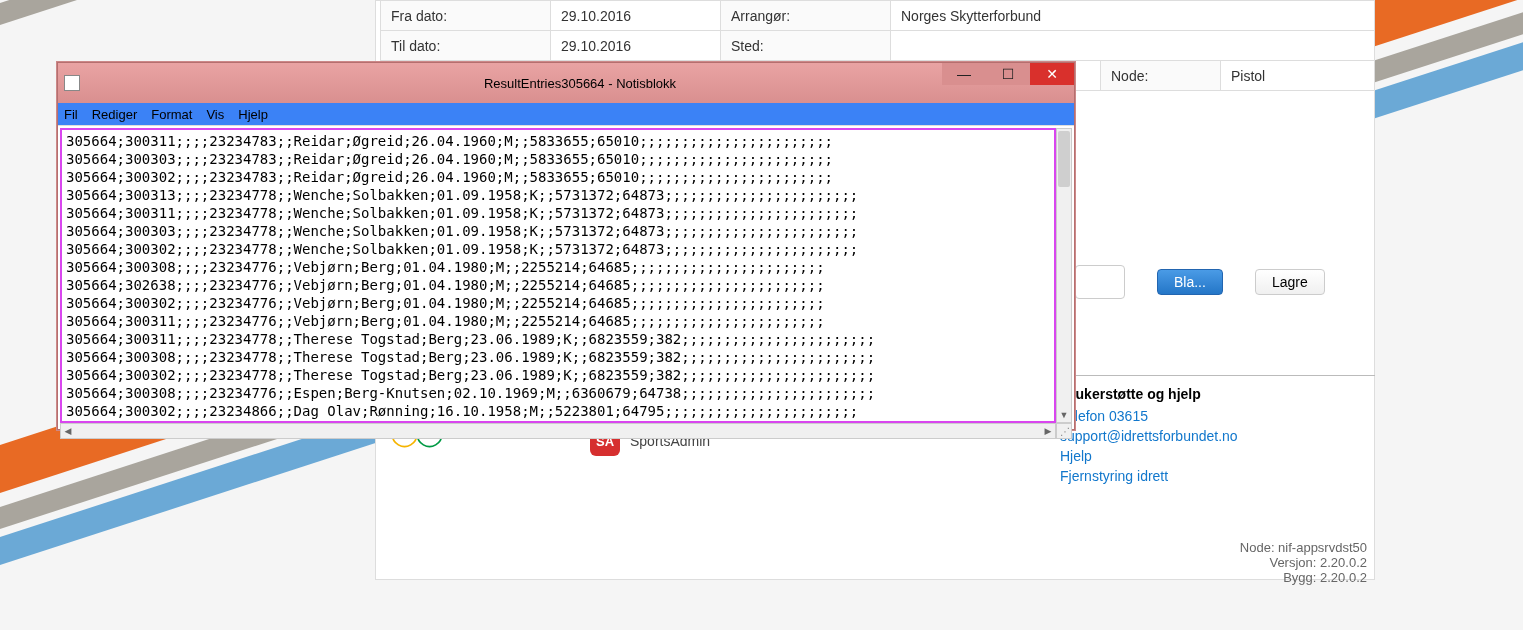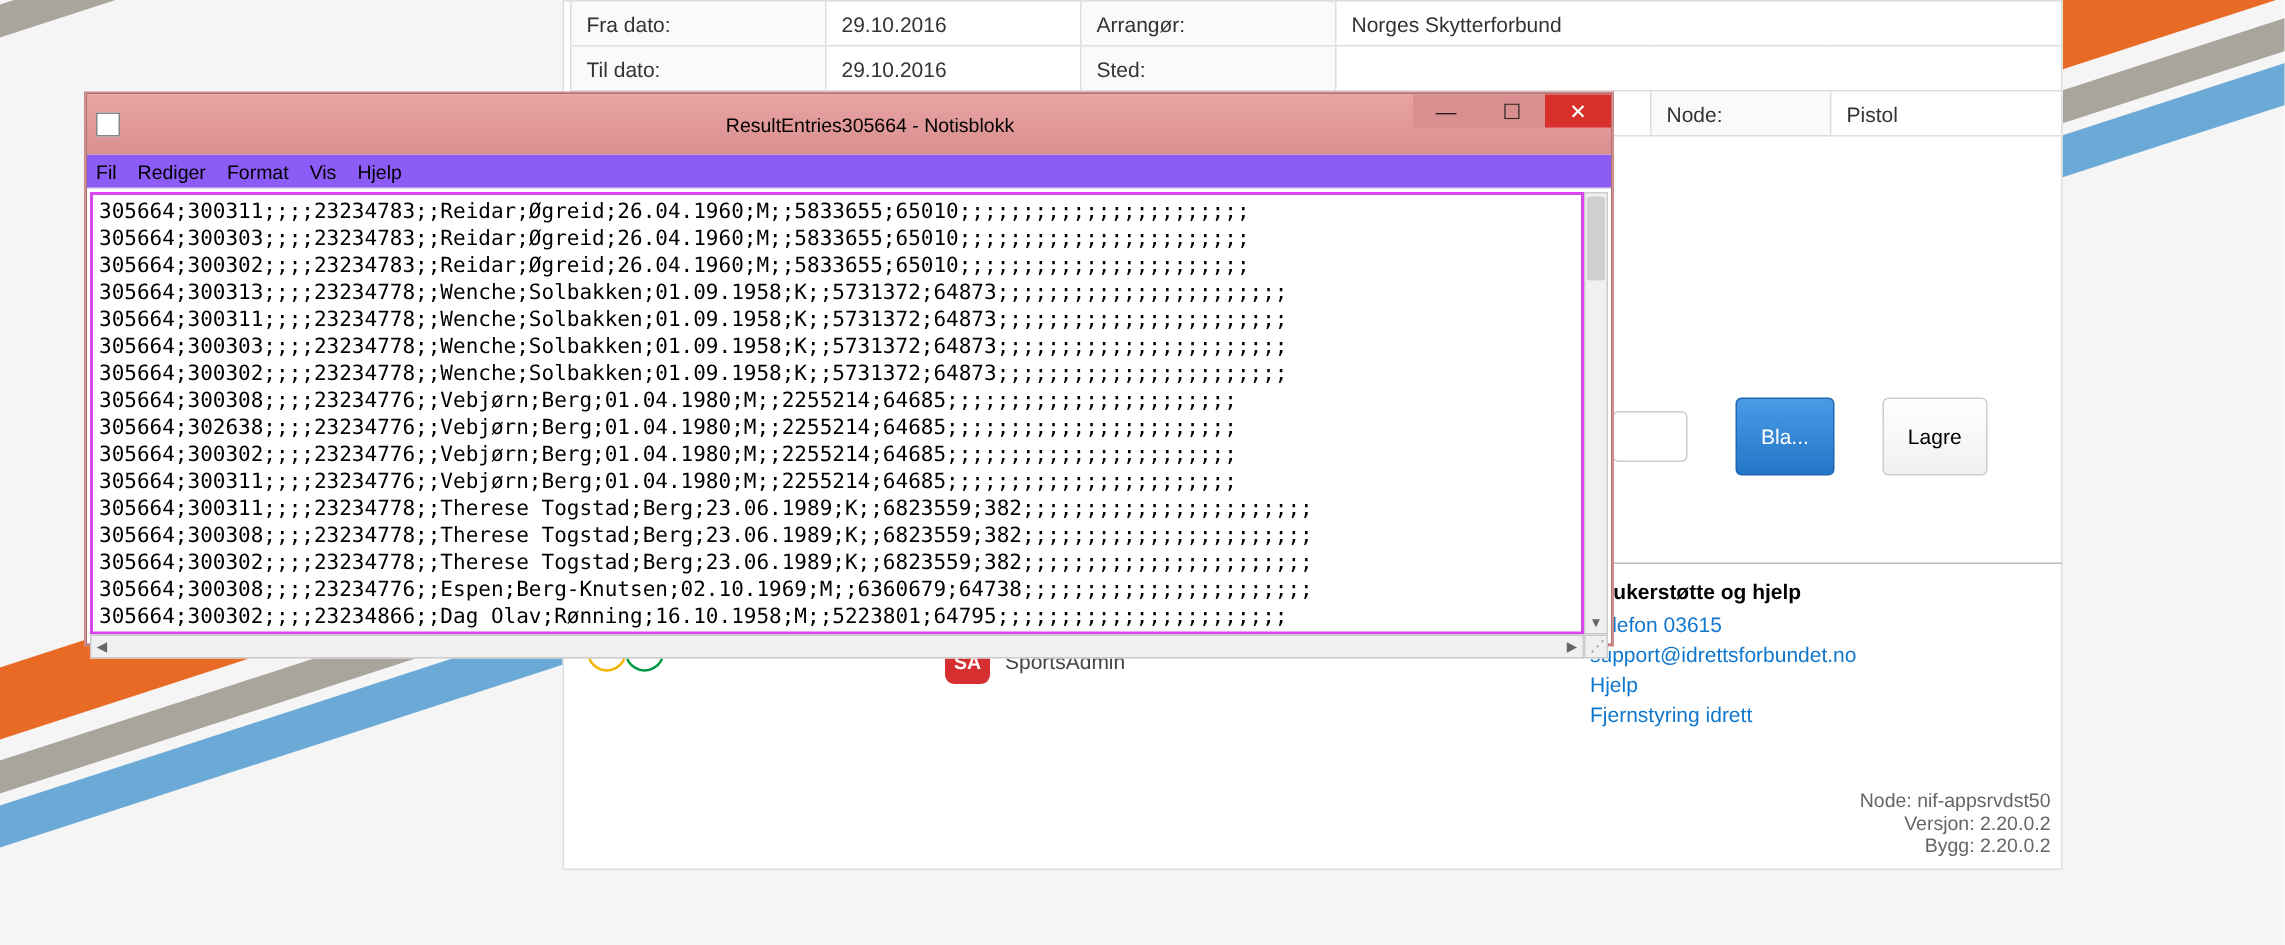--- a/index.html
+++ b/index.html
@@ -24,49 +24,49 @@
 
   
   .page-card { position:absolute; left:375px; top:0; width:1000px; height:580px; background:#fff; border:1px solid #ddd; }
 
   
   .form-table { position:absolute; left:380px; top:0; width:995px; border-collapse:collapse; font-size:14px; color:#333; }
   .form-table td { border:1px solid #ddd; padding:6px 10px; background:#fafafa; height:30px; }
   .form-table td.val { background:#fff; }
 
   
-  .btn { display:inline-flex; align-items:center; justify-content:center; height:52px; padding:0 16px; border-radius:4px; border:1px solid #ccc; background:linear-gradient(#fff,#f0f0f0); font-size:14px; cursor:pointer; }
+  .btn { display:inline-flex; align-items:center; justify-content:center; height:26px; padding:0 16px; border-radius:4px; border:1px solid #ccc; background:linear-gradient(#fff,#f0f0f0); font-size:14px; cursor:pointer; }
   .btn.primary { background:linear-gradient(#4a9be6,#2476c7); border-color:#2265b0; color:#fff; }
   .btn-row { position:absolute; left:1075px; top:265px; display:flex; gap:32px; align-items:center; }
 
   
   .footer { position:absolute; left:380px; top:375px; width:995px; border-top:1px solid #bbb; padding-top:10px; font-size:14px; color:#444; }
   .footer-cols { display:flex; gap:50px; }
   .footer-col { min-width:150px; }
   .footer-col h4 { font-size:14px; font-weight:bold; margin-bottom:4px; color:#000; }
   .footer a, .footer span.link { color:#1177cc; text-decoration:none; display:block; line-height:20px; }
   .footer .info-line { color:#666; font-size:13px; text-align:right; }
-  .footer-right { position:absolute; right:8px; top:150px; text-align:right; }
-
-  .brand-row { display:flex; align-items:center; gap:10px; margin-bottom:10px;margin-left:40px; }
+  .footer-right { position:absolute; right:8px; top:164px; text-align:right; }
+
+  .brand-row { display:flex; align-items:center; gap:10px; margin-bottom:10px; }
   .brand-row .ico { width:30px; height:30px; border-radius:6px; display:flex; align-items:center; justify-content:center; color:#fff; font-weight:bold; font-size:13px; }
   .ico.mi { background:#2fa6d6; }
   .ico.sa { background:#d62f2f; }
   .rings { font-size:26px; letter-spacing:-4px; }
 
   
   .notepad { position:absolute; left:57px; top:62px; width:1018px; height:368px; background:#fff; border:1px solid #b56f6f; box-shadow:0 0 0 1px #c88; }
   .np-titlebar { height:40px; background:linear-gradient(#e9a3a3,#d98f8f); display:flex; align-items:center; position:relative; }
   .np-title-icon { width:16px; height:16px; margin:0 6px; background:#fff; border:1px solid #888; }
   .np-title { flex:1; text-align:center; font-size:13px; color:#000; }
   .np-ctrls { position:absolute; right:0; top:0; display:flex; }
   .np-btn { width:44px; height:22px; display:flex; align-items:center; justify-content:center; font-size:14px; }
   .np-btn.min, .np-btn.max { background:#d98f8f; color:#222; }
   .np-btn.close { background:#d9302c; color:#fff; }
-  .np-menubar { height:23px; background:#8b5cf6; border-bottom:1px solid #ddd; display:flex; align-items:center; padding:0 6px; gap:14px; font-size:13px; color:#000; }
+  .np-menubar { height:23px; background:#3b82f6; border-bottom:1px solid #ddd; display:flex; align-items:center; padding:0 6px; gap:14px; font-size:13px; color:#000; }
   .np-menubar span { cursor:default; }
   .np-body { position:relative; height:calc(100% - 28px - 23px); }
   .np-textarea { position:absolute; left:2px; top:2px; right:18px; bottom:18px; border:2px solid #d946ef; background:#fff; font-family:Consolas, monospace; font-size:14px; line-height:18px; padding:2px 4px; white-space:pre; overflow:hidden; color:#000; }
   .np-vscroll { position:absolute; right:2px; top:2px; width:16px; bottom:18px; background:#f0f0f0; border:1px solid #ccc; }
   .np-vscroll .thumb { position:absolute; left:1px; right:1px; top:2px; height:56px; background:#cfcfcf; border-radius:2px;}
   .np-vscroll .arrow { position:absolute; left:0; right:0; height:14px; display:flex; align-items:center; justify-content:center; font-size:9px; color:#666;}
   .np-vscroll .arrow.dn { bottom:0; }
   .np-hscroll { position:absolute; left:2px; right:18px; bottom:2px; height:16px; background:#f0f0f0; border:1px solid #ccc; }
   .np-hscroll .arrow { position:absolute; top:0; bottom:0; width:14px; display:flex; align-items:center; justify-content:center; font-size:9px; color:#666;}
   .np-hscroll .arrow.rt { right:0; }

